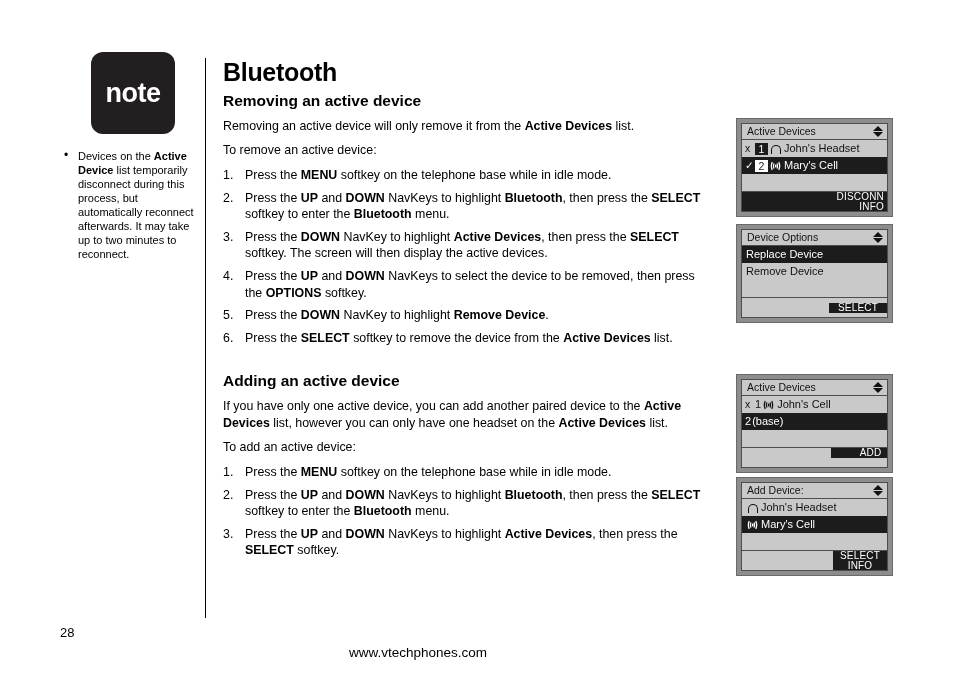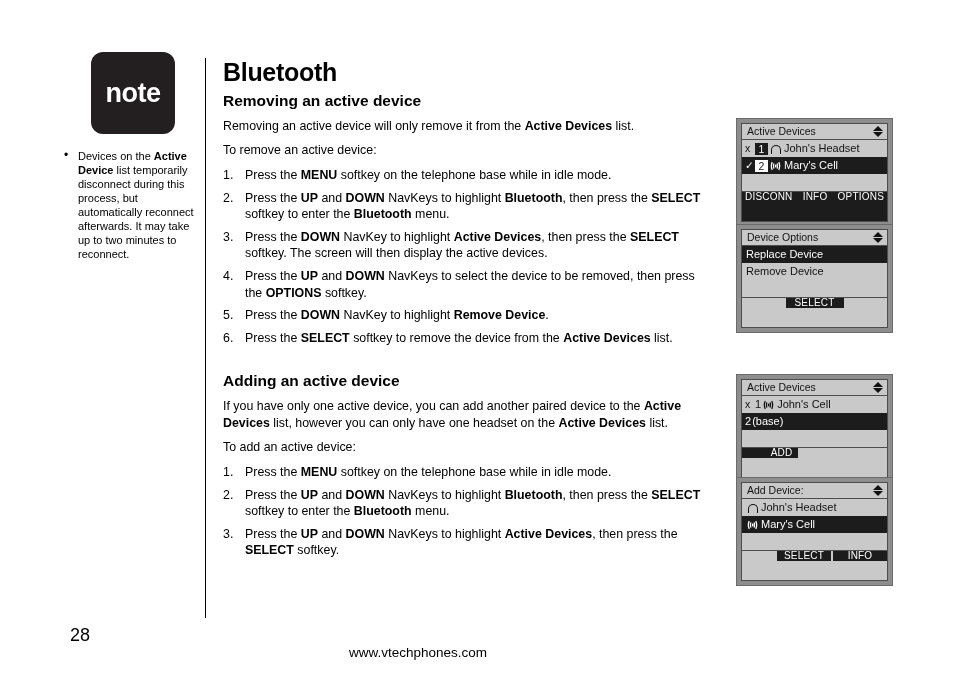--- a/index.html
+++ b/index.html
@@ -243,49 +243,50 @@
     width: 8px; height: 8px;
     border: 1.6px solid #111;
     border-bottom: none;
     border-radius: 5px 5px 0 0;
   }
   
   .ico-cell { display:flex; align-items:center; justify-content:center; }
   .ico-cell svg { display:block; }
 
   .softbar {
-    height: 30px;
+    height: 20px;
     background: #c9c9c9;
     border-top: 1px solid #4d4d4d;
     display: flex;
-    align-items: flex-start;
-    box-sizing: border-box;
+    align-items: flex-end;
+    box-sizing: border-box;
+    flex-direction: column;
   }
   .softbar.dark { background: #1c1c1c; border-top: 1px solid #4d4d4d; }
   .softkey {
     background: #1c1c1c;
     color: #ffffff;
     font-size: 10px;
     line-height: 1;
     display: flex;
     align-items: center;
     justify-content: center;
     padding: 0 3px;
     box-sizing: border-box;
     letter-spacing: 0.2px;
   }
   .softsep { width: 2px; background: #c9c9c9; flex: 0 0 auto; }
   .softfill { flex: 1 1 auto; background: #c9c9c9; }
 
   
   .footer-page {
     position: absolute;
-    left: 70px;
+    left: 60px;
     top: 625px;
-    font-size: 18px;
+    font-size: 13px;
   }
   .footer-url {
     position: absolute;
     left: 0;
     right: 0;
     top: 625px;
     text-align: center;
     font-size: 13.5px;
     font-weight: normal;
     padding-right: 118px;

